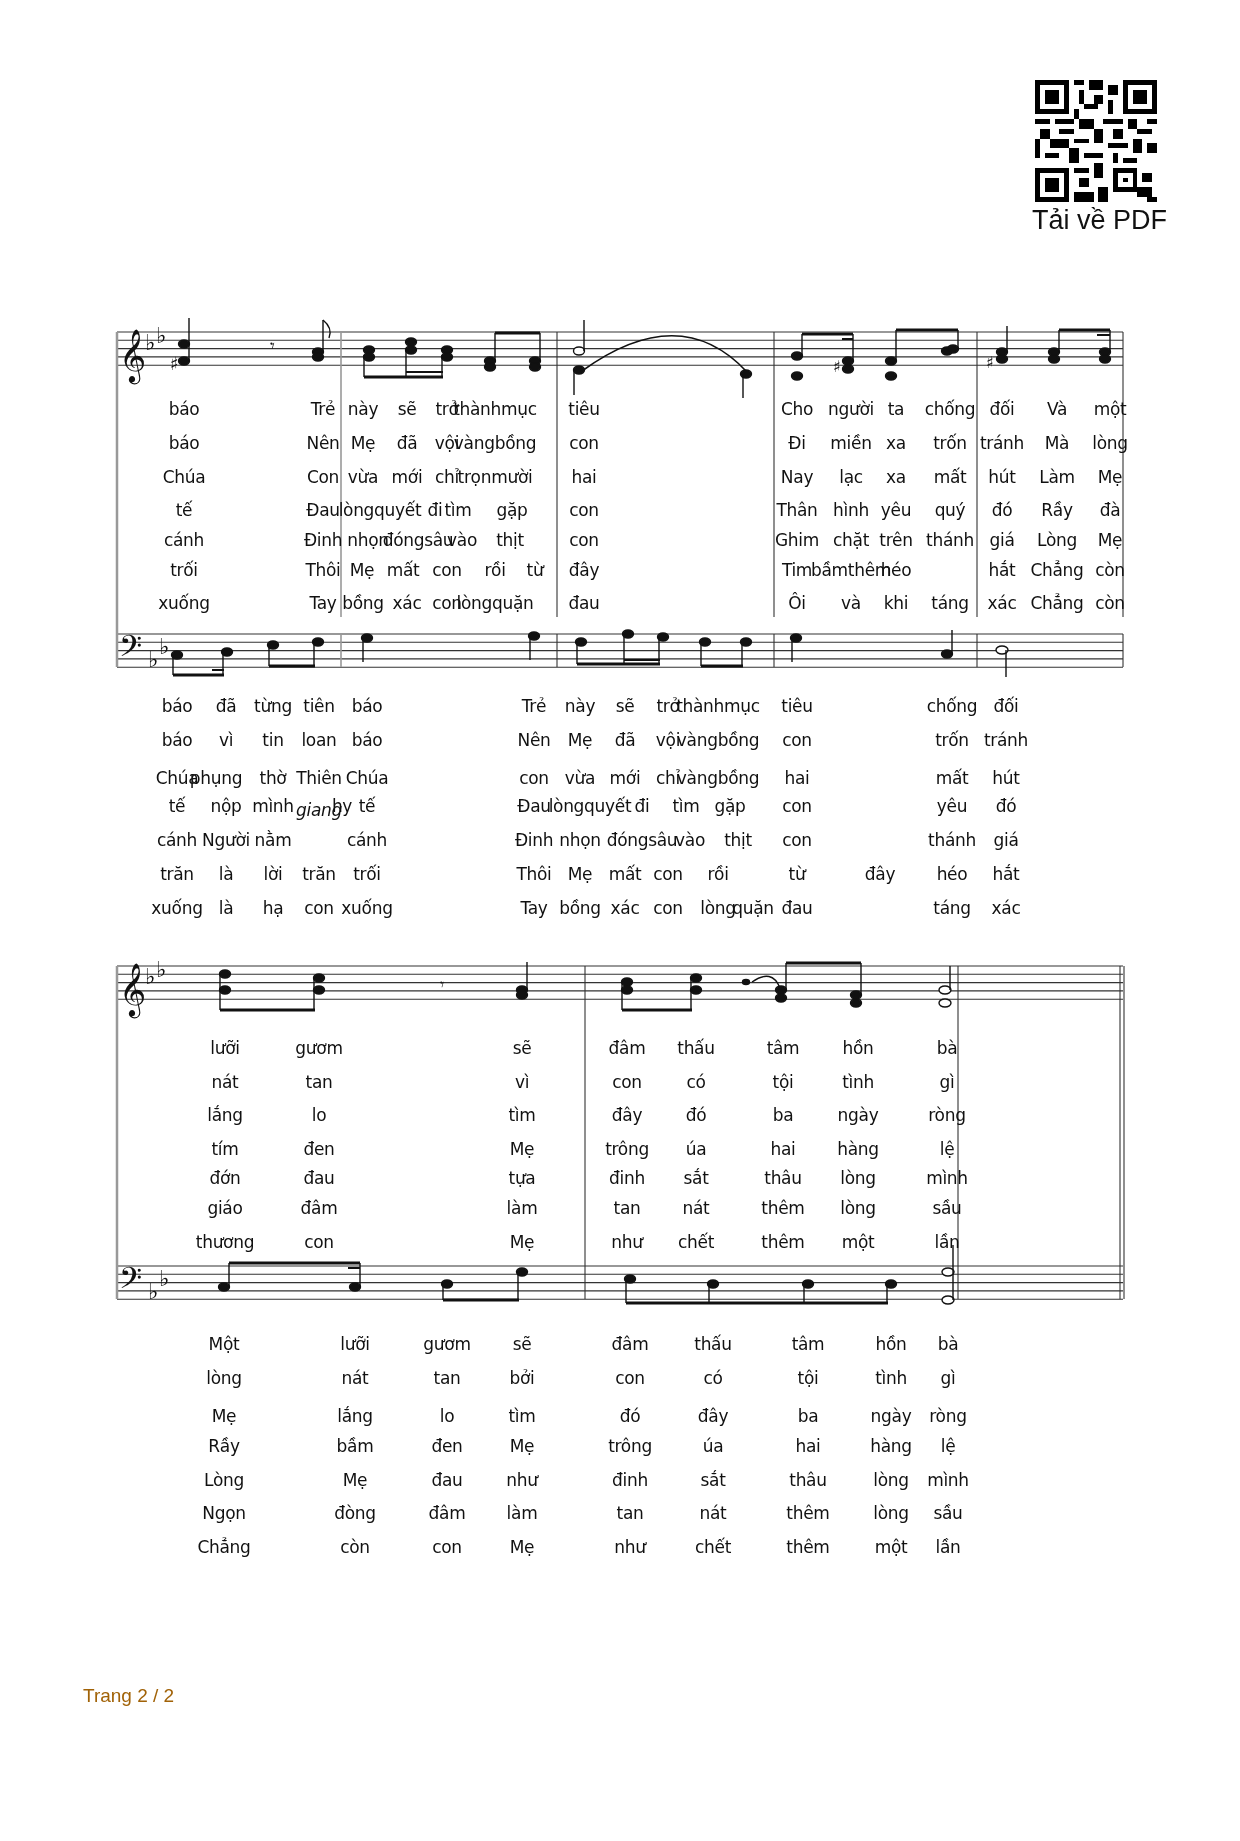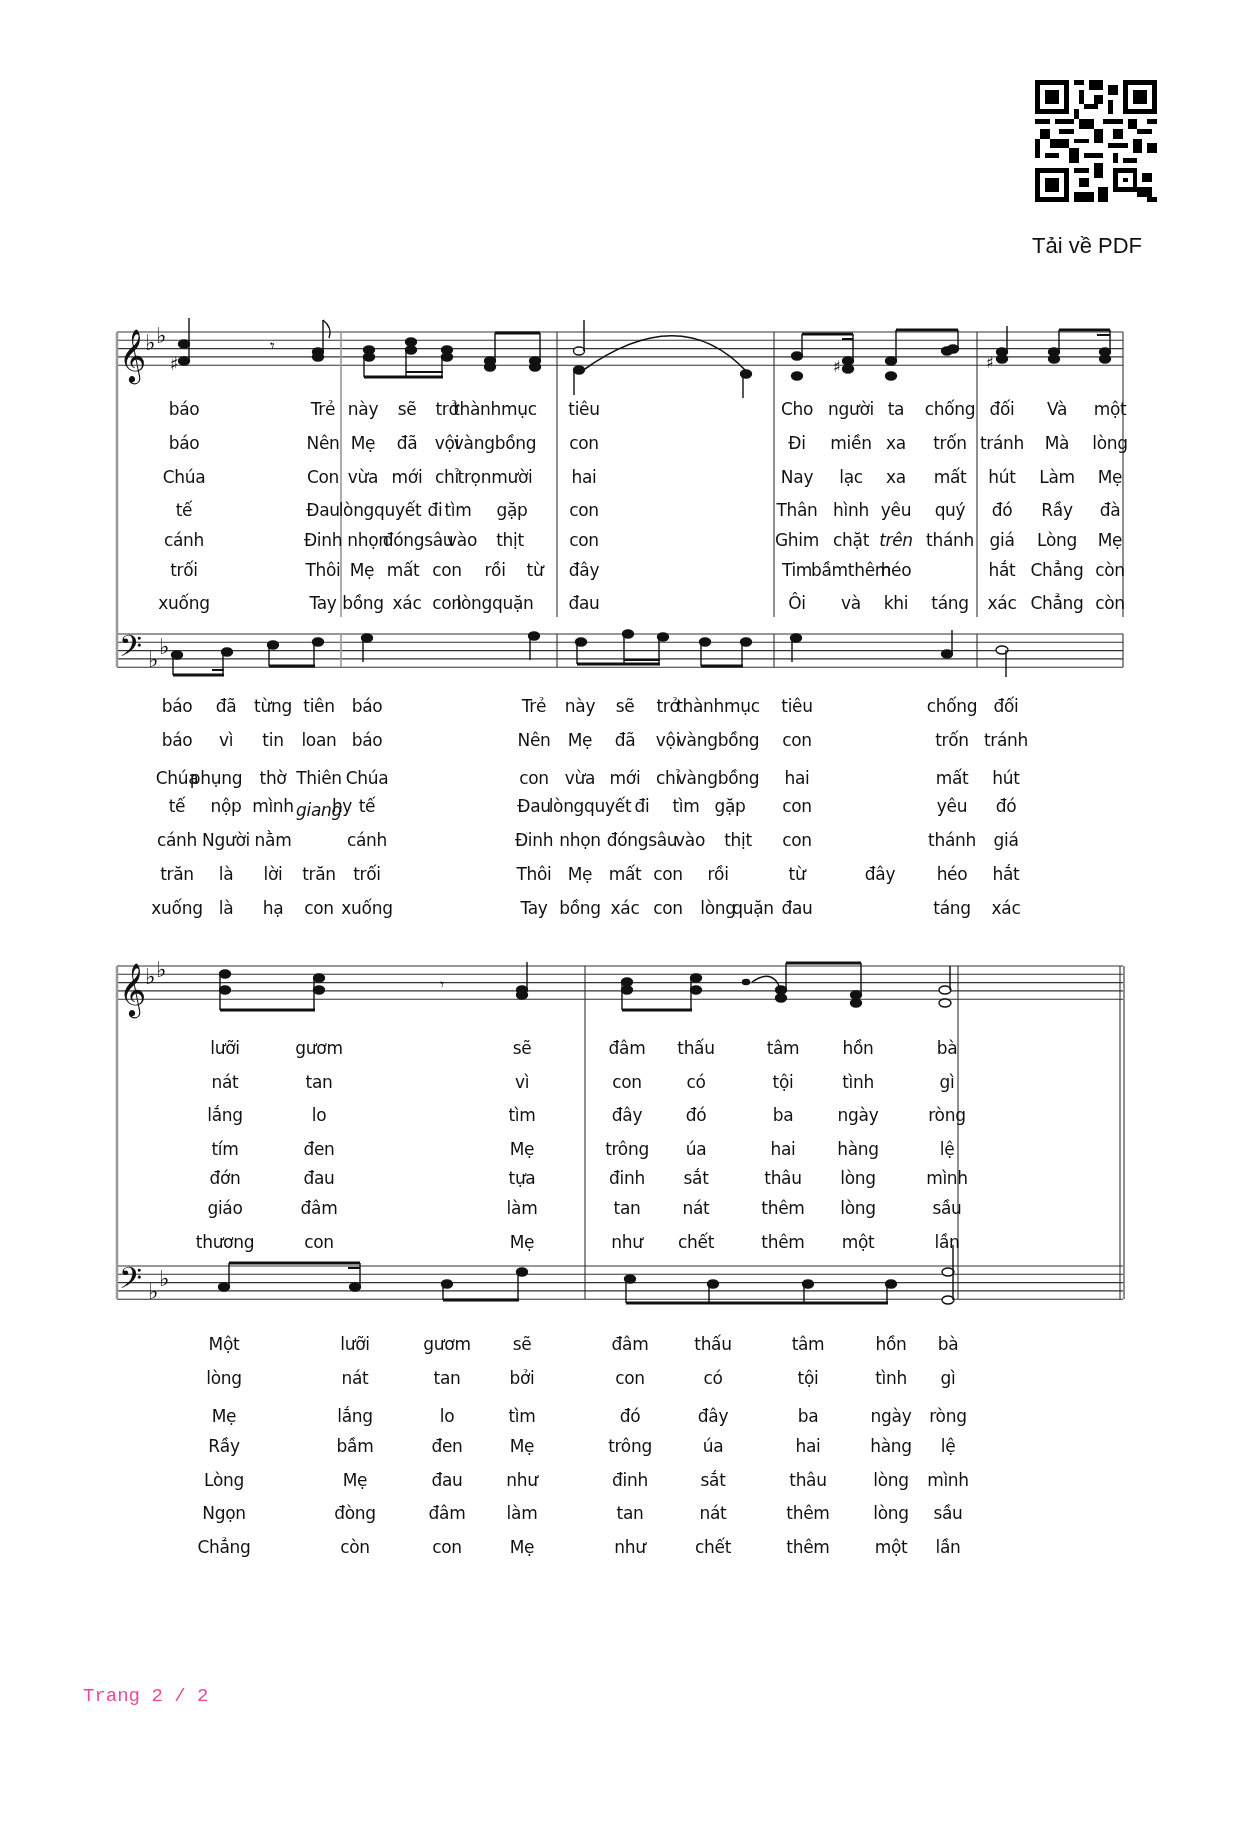--- a/index.html
+++ b/index.html
@@ -1,19 +1,19 @@
 <!DOCTYPE html>
 <html><head>
 <meta charset="utf-8">
 <style>
   html, body { margin:0; padding:0; background:#ffffff; }
   body { width:1240px; height:1841px; position:relative; overflow:hidden; font-family:"DejaVu Sans", sans-serif; color:#111; }
   .qr { position:absolute; left:1035px; top:80px; width:122px; height:122px; }
-  .qr-label { position:absolute; left:1032px; top:205px; font-family:"Liberation Sans", sans-serif; font-size:22px; color:#111;margin-top:28px; }
-  .page-num { position:absolute; left:83px; top:1685px; font-family:Liberation Mono, monospace; font-size:19px; color:#ec4899; }
+  .qr-label { position:absolute; left:1032px; top:205px; font-family:"Liberation Sans", sans-serif; font-size:27px; color:#111; }
+  .page-num { position:absolute; left:83px; top:1685px; font-family:Liberation Sans, sans-serif; font-size:19px; color:#a16207; }
   svg.score { position:absolute; left:0; top:0; }
   .lyr { position:absolute; font-family:"DejaVu Sans", sans-serif; font-size:17px; color:#111; transform:translateX(-50%); white-space:nowrap; letter-spacing:-0.3px; }
 </style>
 </head>
 <body>
 
 <div class="qr">
   <svg width="122" height="122" viewBox="0 0 25 25" shape-rendering="crispEdges">
     <rect width="25" height="25" fill="#fff"></rect>
     <g fill="#000">
@@ -347,21 +347,21 @@
     <span class="lyr" style="left: 1110px; top: 500px;">đà</span>
     <span class="lyr" style="left: 184px; top: 530px;">cánh</span>
     <span class="lyr" style="left: 323px; top: 530px;">Đinh</span>
     <span class="lyr" style="left: 368px; top: 530px;">nhọn</span>
     <span class="lyr" style="left: 418px; top: 530px;">đóngsâu</span>
     <span class="lyr" style="left: 462px; top: 530px;">vào</span>
     <span class="lyr" style="left: 510px; top: 530px;">thịt</span>
     <span class="lyr" style="left: 584px; top: 530px;">con</span>
     <span class="lyr" style="left: 797px; top: 530px;">Ghim</span>
     <span class="lyr" style="left: 851px; top: 530px;">chặt</span>
-    <span class="lyr" style="left: 896px; top: 530px; font-style: italic;">trên</span>
+    <span class="lyr" style="left: 896px; top: 530px;">trên</span>
     <span class="lyr" style="left: 950px; top: 530px;">thánh</span>
     <span class="lyr" style="left: 1002px; top: 530px;">giá</span>
     <span class="lyr" style="left: 1057px; top: 530px;">Lòng</span>
     <span class="lyr" style="left: 1110px; top: 530px;">Mẹ</span>
     <span class="lyr" style="left: 184px; top: 560px;">trối</span>
     <span class="lyr" style="left: 323px; top: 560px;">Thôi</span>
     <span class="lyr" style="left: 362px; top: 560px;">Mẹ</span>
     <span class="lyr" style="left: 403px; top: 560px;">mất</span>
     <span class="lyr" style="left: 447px; top: 560px;">con</span>
     <span class="lyr" style="left: 495px; top: 560px;">rồi</span>

